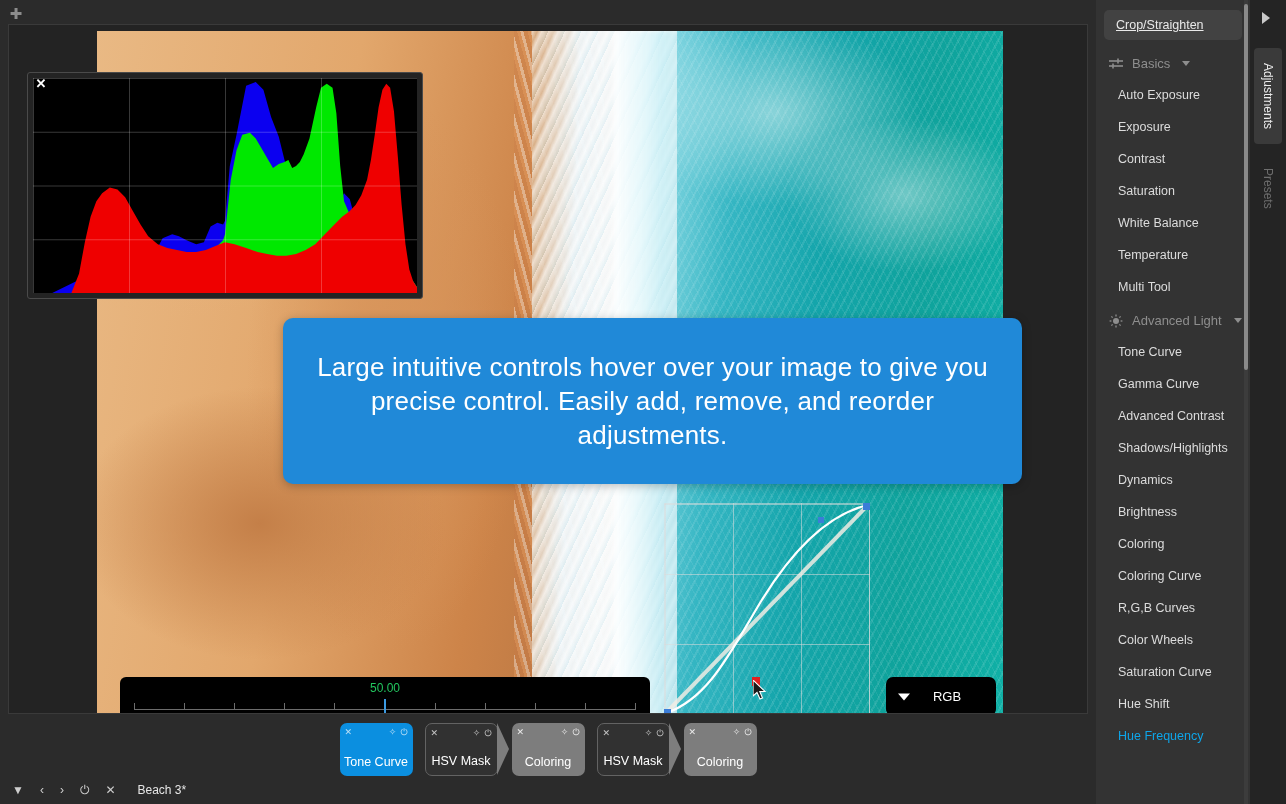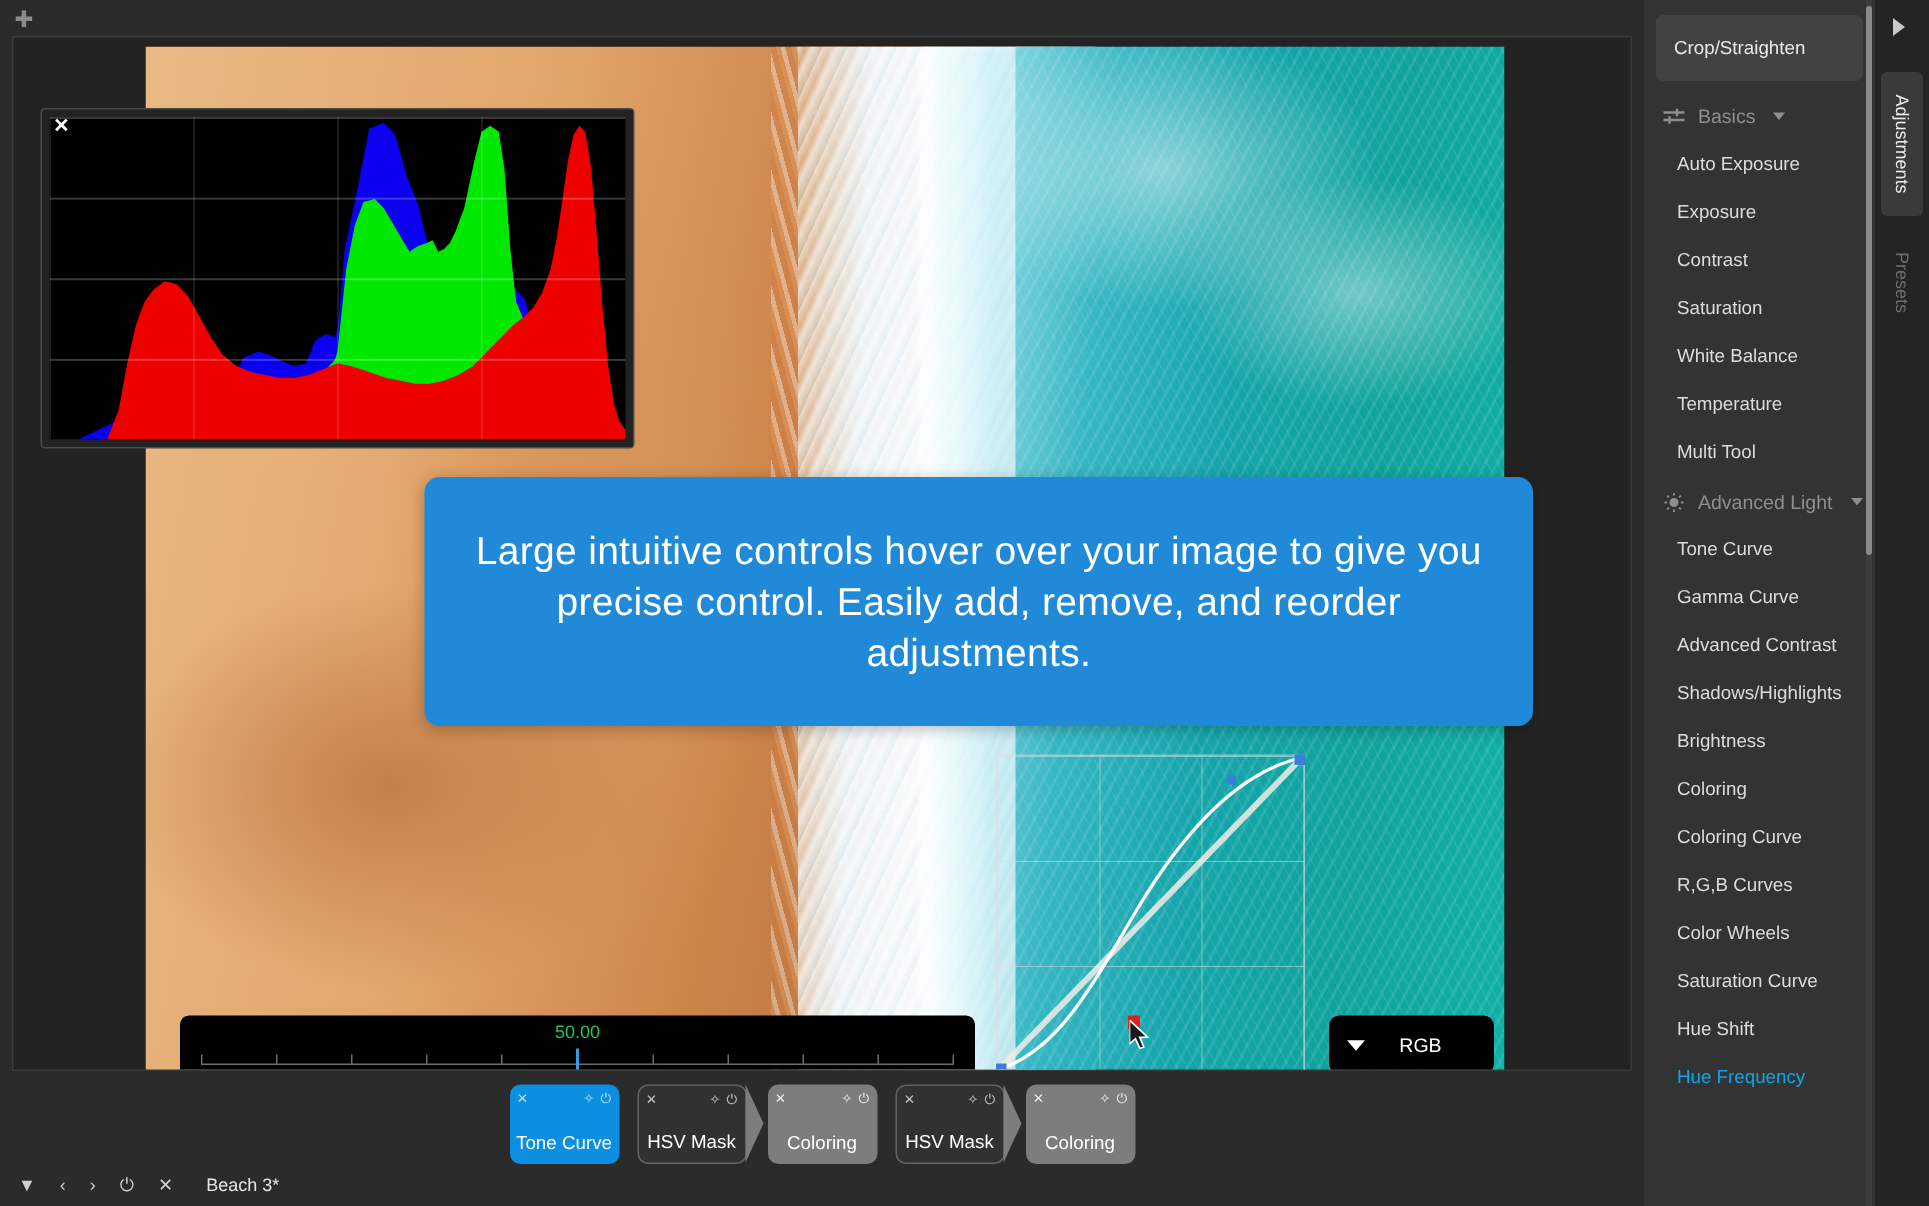--- a/index.html
+++ b/index.html
@@ -209,23 +209,23 @@
   }
   .sb-icon { color: #cfcfcf; font-size: 12px; cursor: pointer; user-select: none; }
   #status-filename { color: #e6e6e6; font-size: 12px; margin-left: 6px; }
 
   
   #sidebar {
     position: absolute; right: 36px; top: 0; width: 154px; height: 804px;
     background: #333333; overflow: hidden;
   }
   #crop-button {
-    margin: 10px 8px 6px 8px; height: 44px; border-radius: 5px;
+    margin: 10px 8px 6px 8px; height: 30px; border-radius: 5px;
     background: #424242; display: flex; align-items: center; padding-left: 12px;
-    color: #e9e9e9; font-size: 12.5px; cursor: pointer;
+    color: #e9e9e9; font-size: 12.5px; cursor: pointer; text-decoration: underline;
   }
   .group-header {
     display: flex; align-items: center; gap: 8px;
     padding: 10px 8px 8px 12px; color: #8e8e8e; font-size: 13px;
   }
   .group-header .gh-label { flex: 0 0 auto; }
   .gh-caret {
     width: 0; height: 0; border-left: 4px solid transparent;
     border-right: 4px solid transparent; border-top: 5px solid #8e8e8e;
     margin-left: 4px;
@@ -478,20 +478,21 @@
             <line x1="4.6" y1="10.4" x2="3.4" y2="11.6"></line>
         </g>
       </svg>
       <span class="gh-label">Advanced Light</span>
       <span class="gh-caret"></span>
     </div>
     <div class="sidebar-item">Tone Curve</div>
     <div class="sidebar-item">Gamma Curve</div>
     <div class="sidebar-item">Advanced Contrast</div>
     <div class="sidebar-item">Shadows/Highlights</div>
+    <div class="sidebar-item">Dynamics</div>
     <div class="sidebar-item">Brightness</div>
 
     <div class="sidebar-item">Coloring</div>
     <div class="sidebar-item">Coloring Curve</div>
     <div class="sidebar-item">R,G,B Curves</div>
     <div class="sidebar-item">Color Wheels</div>
     <div class="sidebar-item">Saturation Curve</div>
     <div class="sidebar-item">Hue Shift</div>
     <div class="sidebar-item faded">Hue Frequency</div>
   </div>

